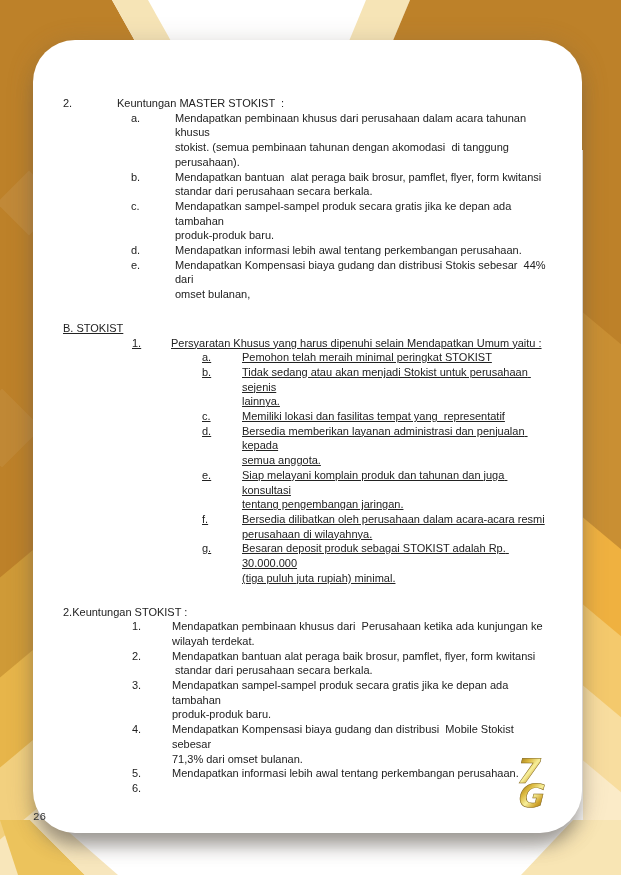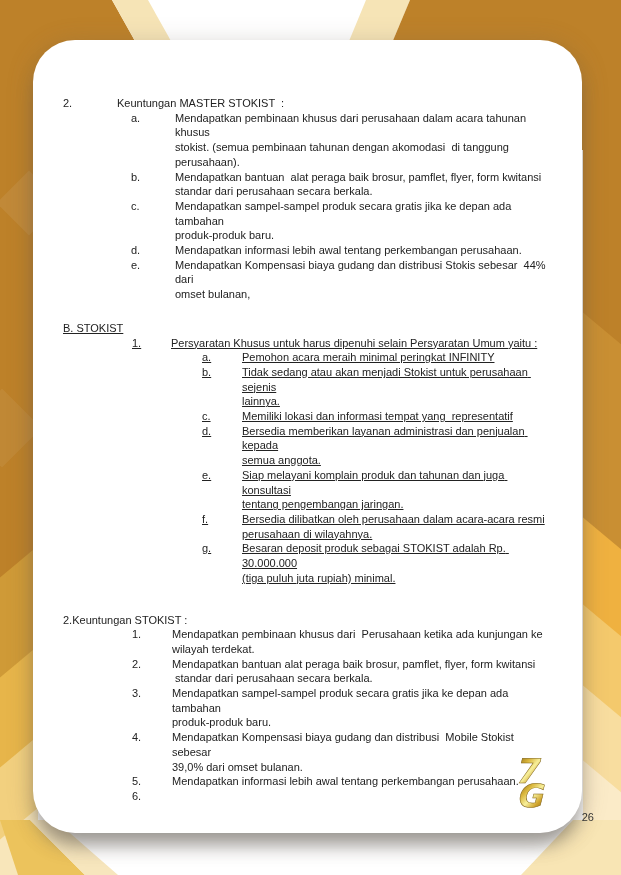--- a/index.html
+++ b/index.html
@@ -63,26 +63,26 @@
   .m { flex:none; white-space:pre; }
   .t { white-space:pre-wrap;padding-left:29px; }
 
   .heading-row .m { width:25px; }
   .indent-a  { margin-left:68px; }  .indent-a  .m { width:15px; }
   .indent-b1 { margin-left:69px; }  .indent-b1 .m { width:10px; }
   .indent-b2 { margin-left:139px; } .indent-b2 .m { width:11px; }
   .indent-c  { margin-left:69px; }  .indent-c  .m { width:11px; }
 
   .block-b { margin-top:19px;text-decoration:underline; }
-  .block-c { margin-top:27px; }
+  .block-c { margin-top:19px; }
 
   .brand-logo { position:absolute; left:467px; top:711px; width:62px; height:64px; }
   .page-number {
-    position:absolute; left:12px; top:770px; width:100%;
-    text-align:right; font-size:11px; color:#333333;
+    position:absolute; left:0; top:770px; width:100%;
+    text-align:left; font-size:11px; color:#333333;font-family:Liberation Mono, monospace;
   }
 </style>
 </head>
 <body>
 
 <div class="page">
 
   <div class="bg-top">
     <div class="tl-dark"></div>
     <div class="tl-cream"></div>
@@ -146,34 +146,34 @@
           <span class="m">e.</span>
           <span class="t">Mendapatkan Kompensasi biaya gudang dan distribusi Stokis sebesar  44% dari
 omset bulanan,</span>
         </div>
       </div>
 
       <div class="block block-b">
         <div>B. STOKIST</div>
         <div class="row indent-b1">
           <span class="m">1.</span>
-          <span class="t">Persyaratan Khusus untuk harus dipenuhi selain Persyaratan Umum yaitu :</span>
+          <span class="t">Persyaratan Khusus yang harus dipenuhi selain Mendapatkan Umum yaitu :</span>
         </div>
         <div class="row indent-b2">
           <span class="m">a.</span>
-          <span class="t">Pemohon acara meraih minimal peringkat INFINITY</span>
+          <span class="t">Pemohon telah meraih minimal peringkat STOKIST</span>
         </div>
         <div class="row indent-b2">
           <span class="m">b.</span>
           <span class="t">Tidak sedang atau akan menjadi Stokist untuk perusahaan sejenis
 lainnya.</span>
         </div>
         <div class="row indent-b2">
           <span class="m">c.</span>
-          <span class="t">Memiliki lokasi dan informasi tempat yang  representatif</span>
+          <span class="t">Memiliki lokasi dan fasilitas tempat yang  representatif</span>
         </div>
         <div class="row indent-b2">
           <span class="m">d.</span>
           <span class="t">Bersedia memberikan layanan administrasi dan penjualan kepada
 semua anggota.</span>
         </div>
         <div class="row indent-b2">
           <span class="m">e.</span>
           <span class="t">Siap melayani komplain produk dan tahunan dan juga konsultasi
 tentang pengembangan jaringan.</span>
@@ -203,21 +203,21 @@
  standar dari perusahaan secara berkala.</span>
         </div>
         <div class="row indent-c">
           <span class="m">3.</span>
           <span class="t">Mendapatkan sampel-sampel produk secara gratis jika ke depan ada tambahan
 produk-produk baru.</span>
         </div>
         <div class="row indent-c">
           <span class="m">4.</span>
           <span class="t">Mendapatkan Kompensasi biaya gudang dan distribusi  Mobile Stokist sebesar
-39,0% dari omset bulanan.</span>
+71,3% dari omset bulanan.</span>
         </div>
         <div class="row indent-c">
           <span class="m">5.</span>
           <span class="t">Mendapatkan informasi lebih awal tentang perkembangan perusahaan.</span>
         </div>
         <div class="row indent-c">
           <span class="m">6.</span>
         </div>
       </div>
 

